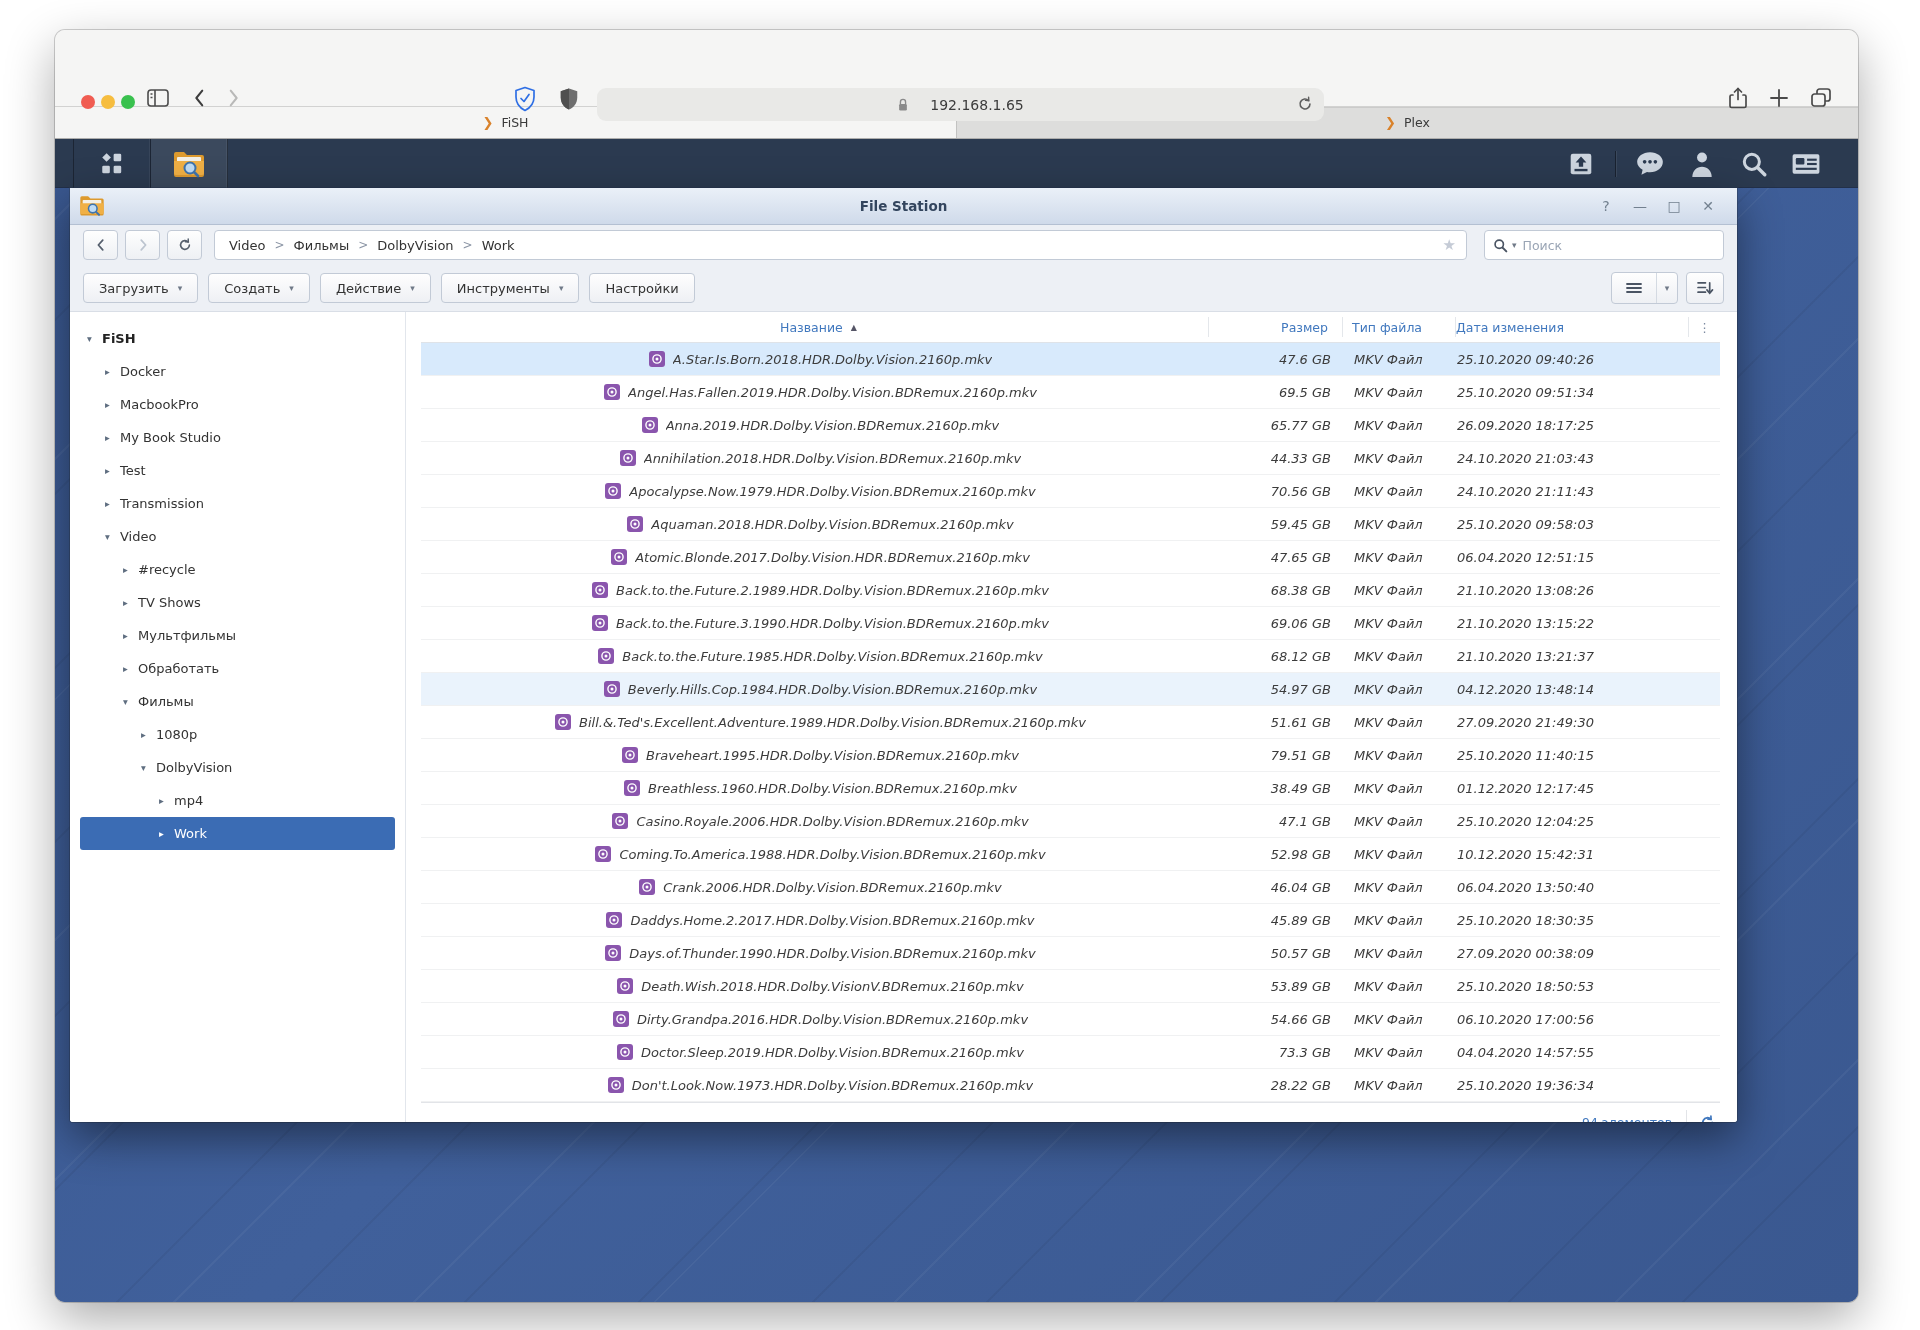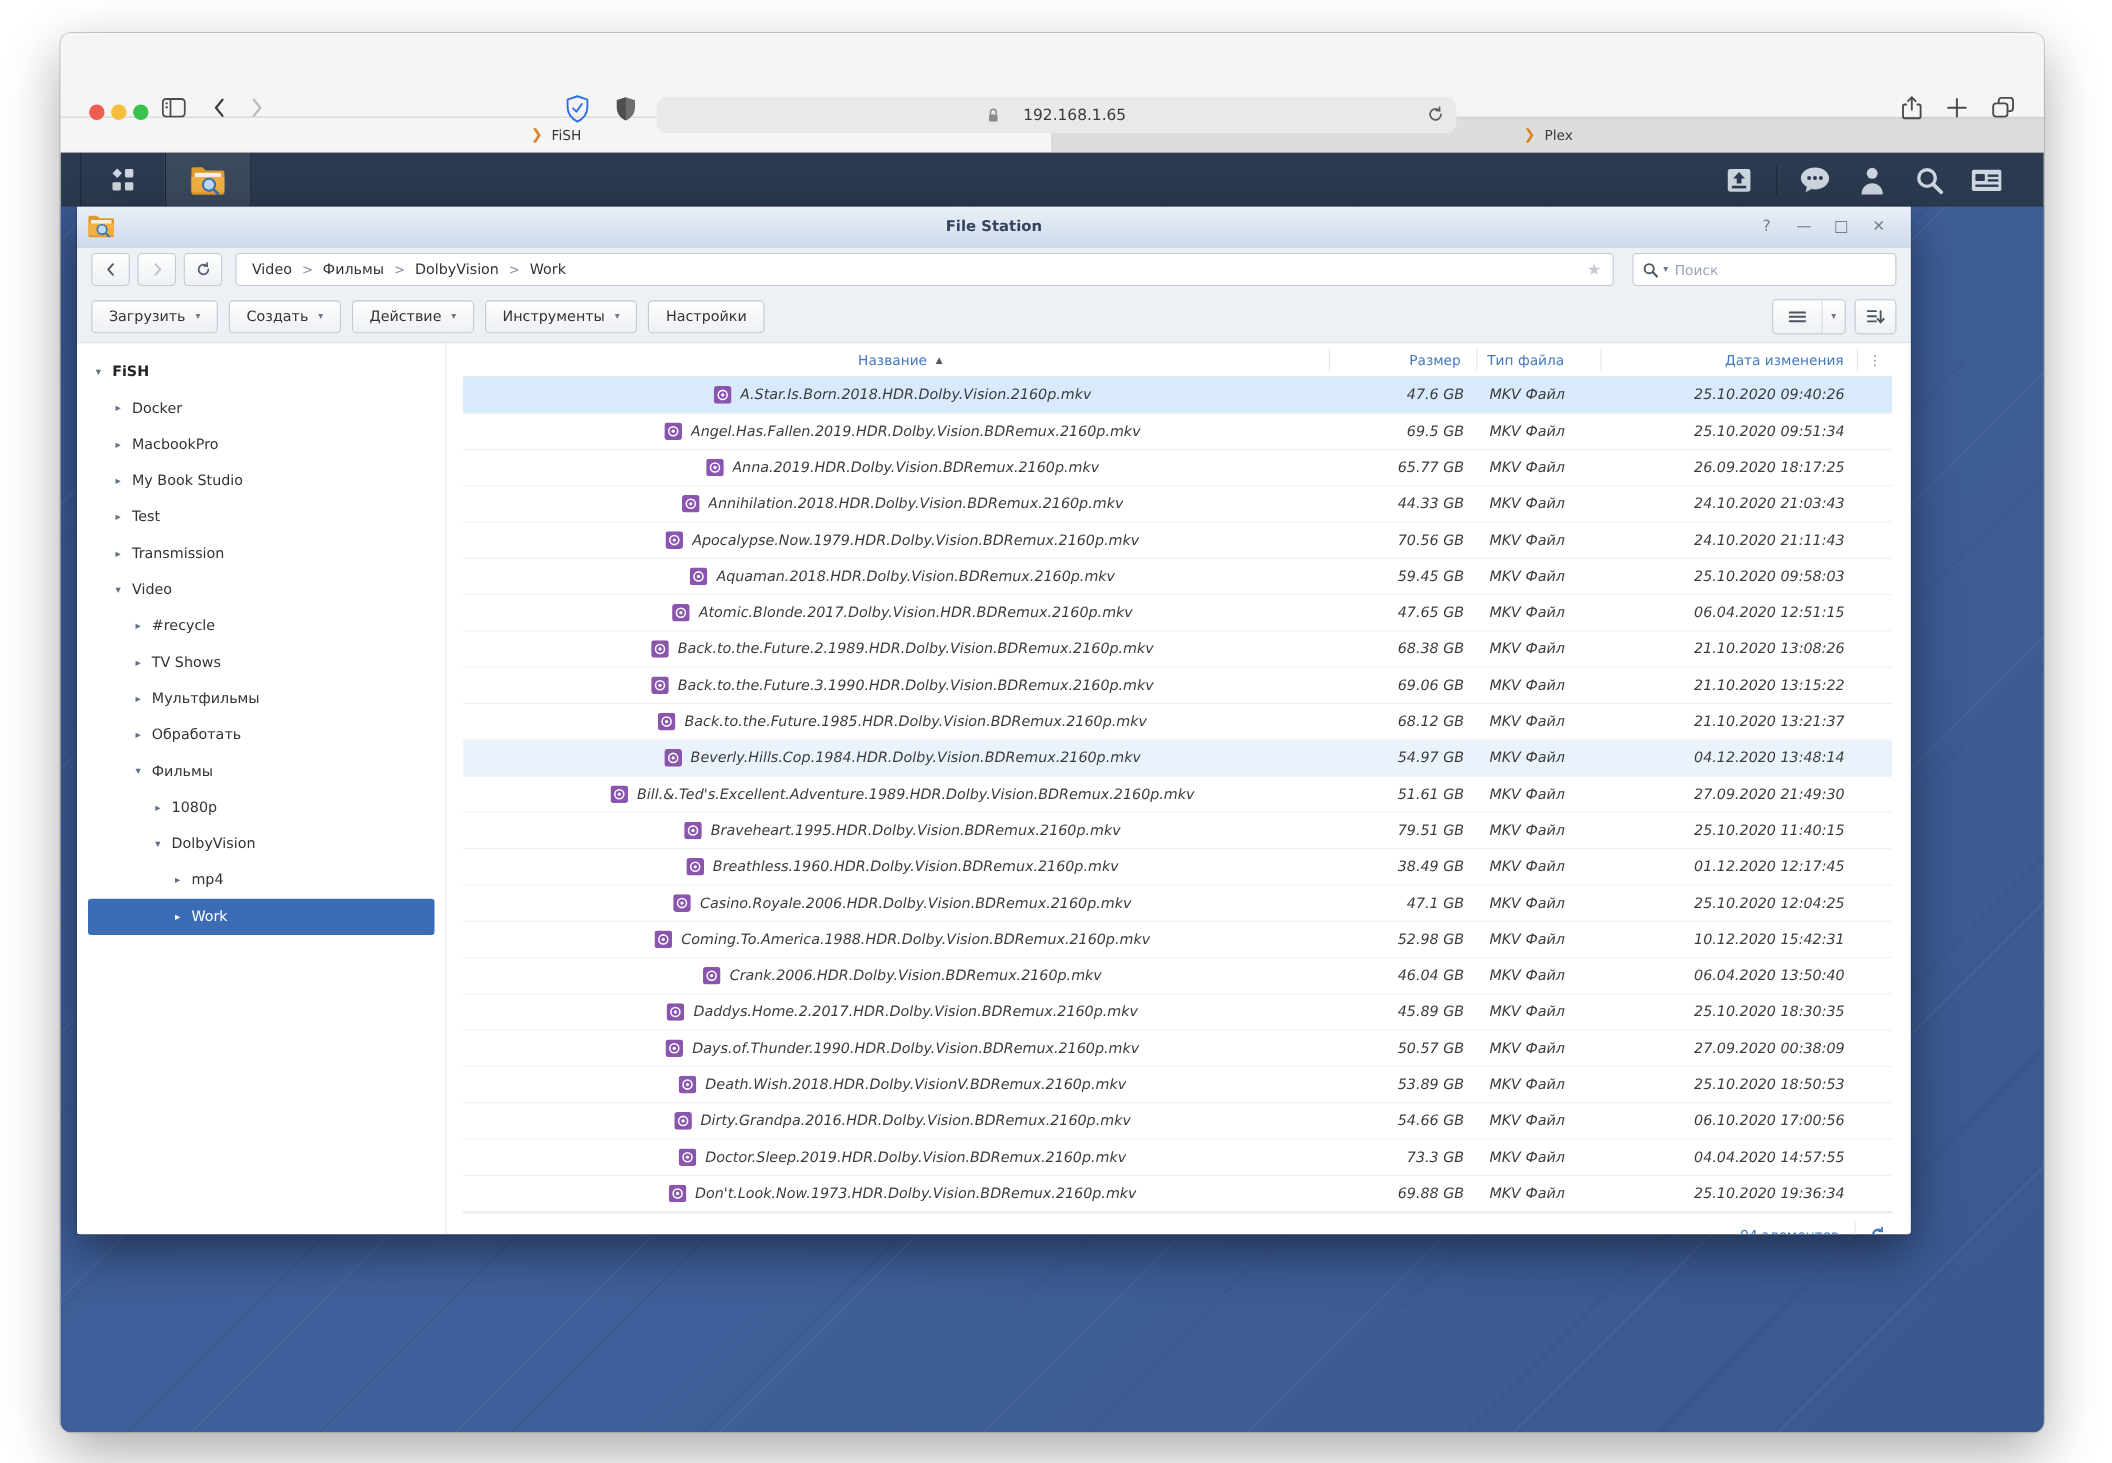--- a/index.html
+++ b/index.html
@@ -89,21 +89,21 @@
   .sb-item.selected{background:#3b6cb4;color:#fff;}
   .sb-item.selected .tri{color:#fff;}
   .sb-gap{width:15px;flex:none;}
 
   .list{flex:1;display:flex;flex-direction:column;min-width:0;}
   .l-header{height:30px;display:flex;align-items:center;color:#4178be;font-size:12.5px;border-bottom:1px solid #dfe3e8;flex:none;}
   .l-header .hsep{border-left:1px solid #e4e7eb;height:20px;align-self:center;}
   .col-name{flex:1;display:flex;align-items:center;gap:8px;padding-left:8px;min-width:0;justify-content:center;}
   .col-size{width:133px;text-align:right;padding-right:14px;box-sizing:border-box;flex:none;}
   .col-type{width:112px;padding-left:9px;box-sizing:border-box;flex:none;}
-  .col-date{width:232px;text-align:right;padding-right:12px;box-sizing:border-box;flex:none;}
+  .col-date{width:232px;padding-right:12px;box-sizing:border-box;flex:none;}
   .col-menu{width:31px;text-align:center;flex:none;color:#7c8aa0;}
   .sort-asc{font-size:8px;color:#556;}
 
   .rows{flex:none;font-style:italic;}
   .row{height:32px;display:flex;align-items:center;font-size:13px;color:#3c3c3c;border-bottom:1px solid #f0f1f2;}
   .row.selected{background:#d8eafc;}
   .row.hover{background:#eaf3fc;}
   .row .fico{flex:none;}
   .fname{white-space:nowrap;overflow:hidden;text-overflow:ellipsis;}
 
@@ -846,21 +846,21 @@
     <div class="col-name">
       <span class="fico">
         <svg width="16" height="16" viewBox="0 0 16 16">
                         <rect width="16" height="16" rx="3" fill="#8a55ad"></rect>
                         <circle cx="8" cy="8" r="4.1" fill="none" stroke="#fff" stroke-width="1.4"></circle>
                         <circle cx="8" cy="8" r="1.5" fill="#fff"></circle>
                       </svg>
       </span>
       <span class="fname">Don't.Look.Now.1973.HDR.Dolby.Vision.BDRemux.2160p.mkv</span>
     </div>
-    <div class="col-size">69.88 GB</div>
+    <div class="col-size">28.22 GB</div>
     <div class="col-type">MKV Файл</div>
     <div class="col-date">25.10.2020 19:36:34</div>
     <div class="col-menu"></div>
   </div>
 </div>
             <div class="l-footer">
               <span class="cnt">94 элементов</span>
               <span class="fresh">
                 <svg width="17" height="17" viewBox="0 0 20 20" fill="none" stroke="#4178be" stroke-width="2.2" stroke-linecap="round">
                     <path d="M15.5 10 a5.5 5.5 0 1 1 -1.6 -3.9"></path>

